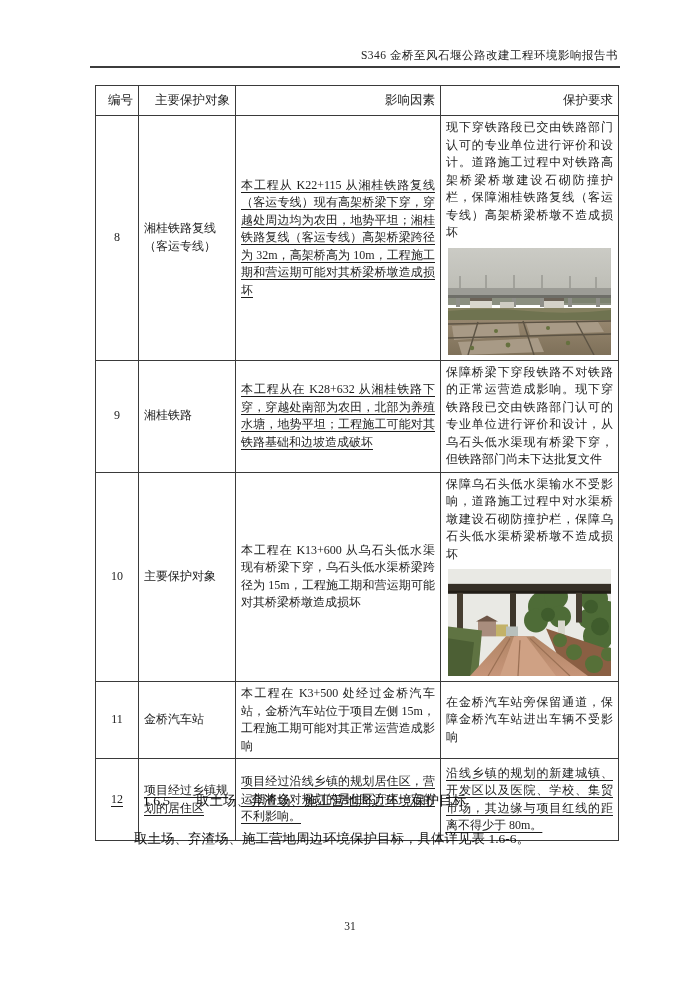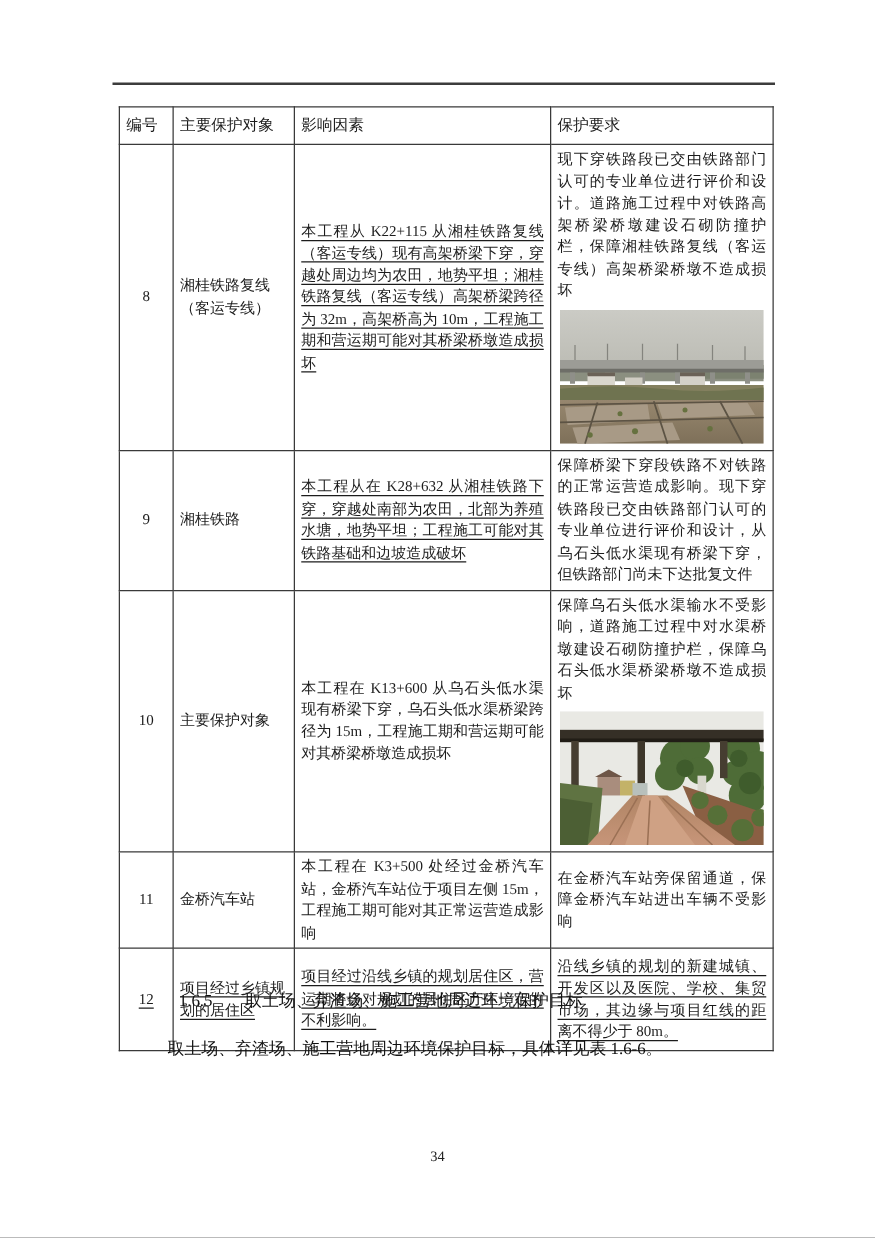--- a/index.html
+++ b/index.html
@@ -26,21 +26,21 @@
     width:523px;border-collapse:collapse;table-layout:fixed;
     font-size:12px;line-height:17.5px;color:#1c1c1c;
   }
   table.env th, table.env td{
     border:1.6px solid #3a3a3a;
     padding:3px 5px;
     vertical-align:middle;
     word-break:break-all;
   }
   table.env th{
-    font-weight:normal;text-align:left;height:23px;font-size:12.5px;
+    font-weight:normal;text-align:right;height:23px;font-size:12.5px;
   }
   col.c-id{width:43px;}
   col.c-obj{width:97px;}
   col.c-imp{width:205px;}
   col.c-req{width:178px;}
   td.id-cell{text-align:center;}
   td.obj-cell{text-align:left;}
   td.imp-cell,td.req-cell{text-align:justify;}
   td.req-cell.has-photo{vertical-align:top;}
   .u{text-decoration:underline;text-underline-offset:3px;}
@@ -66,20 +66,21 @@
   .page-num{
     position:absolute;top:920px;left:0;width:100%;
     text-align:center;font-size:11.5px;color:#222;
   }
 </style>
 </head>
 <body>
 
 <div class="page">
 
+  <div class="hdr-title">S346 金桥至风石堰公路改建工程环境影响报告书</div>
   <div class="hdr-rule"></div>
 
   <table class="env">
     <colgroup>
       <col class="c-id">
         <col class="c-obj">
         <col class="c-imp">
         <col class="c-req">
     </colgroup>
     <thead>
@@ -262,15 +263,15 @@
       </tr>
 
     </tbody>
   </table>
 
   <div class="sec-head">
     <span class="num">1.6.5</span><span>取土场、弃渣场、施工营地周边环境保护目标</span>
   </div>
   <p class="sec-body">取土场、弃渣场、施工营地周边环境保护目标，具体详见表 1.6-6。</p>
 
-  <div class="page-num">34</div>
+  <div class="page-num">31</div>
 
 </div>
 
 </body></html>

